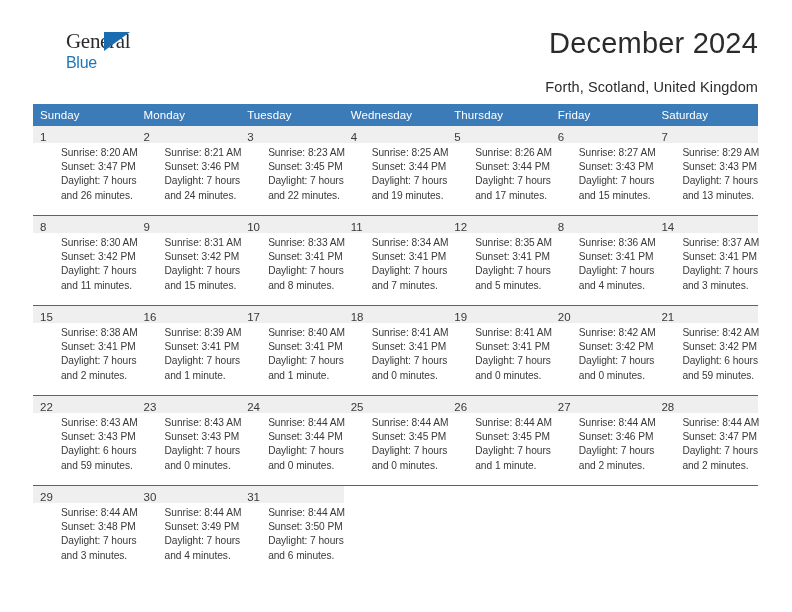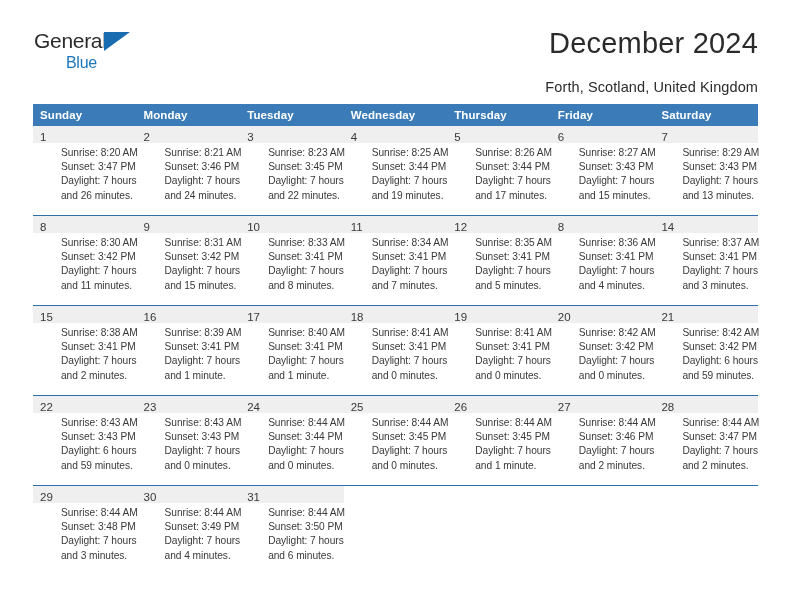--- a/index.html
+++ b/index.html
@@ -26,21 +26,22 @@
     top: 30px;
     width: 110px;
     height: 46px;
   }
   .brand-general {
     font-size: 21px;
     color: #2b2b2b;
     letter-spacing: -0.3px;
     line-height: 22px;
     display: block;
-    font-family: Liberation Sans, sans-serif;
+    font-family: Liberation Serif, serif;
+    margin-left: 32px;
   }
   .brand-blue {
     font-size: 16px;
     color: #1b76bc;
     letter-spacing: -0.3px;
     line-height: 22px;
     display: block;
     margin-left: 32px;
   }
   .brand-triangle {
@@ -79,21 +80,21 @@
     top: 104px;
     width: 725px;
     border-collapse: collapse;
     table-layout: fixed;
   }
 
   .calendar th {
     background: #3b7cb8;
     color: #ffffff;
     font-size: 11.5px;
-    font-weight: bold;
+    font-weight: normal;
     text-align: left;
     padding: 5px 0 5px 7px;
     height: 21px;
     letter-spacing: 0.1px;
   }
 
   .calendar td {
     vertical-align: top;
     padding: 0;
     width: 103.57px;

